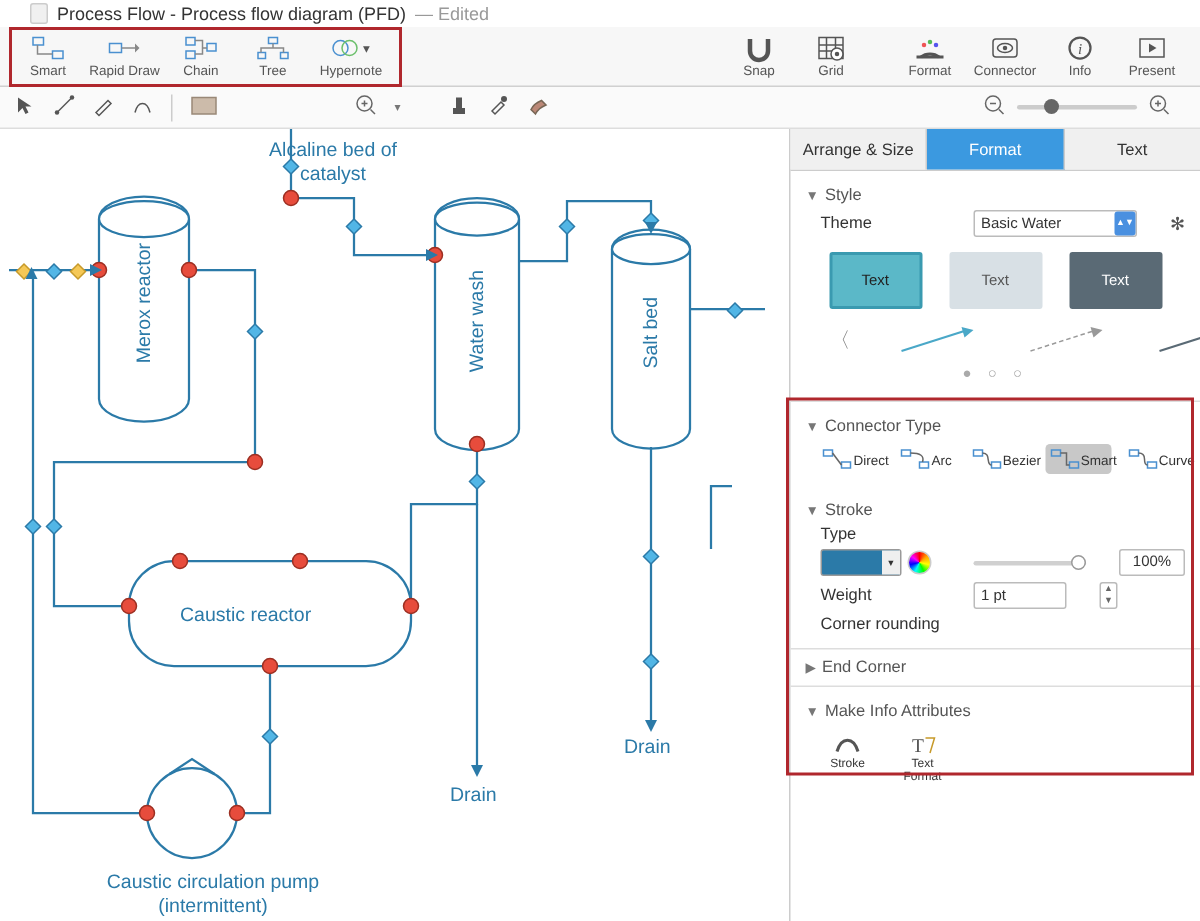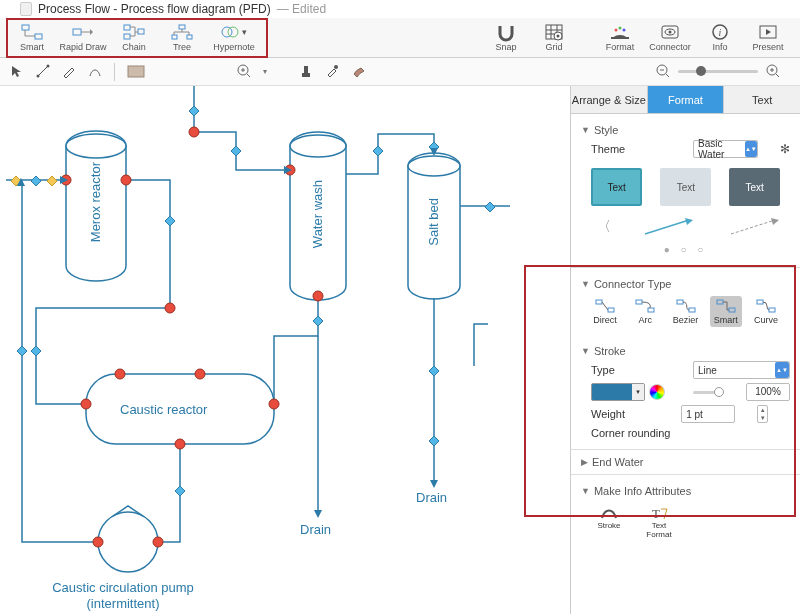--- a/index.html
+++ b/index.html
@@ -16,42 +16,42 @@
 .highlight-box { position: absolute; border: 2px solid #b0272d; pointer-events: none; }
 .hl1 { left: 6px; top: 18px; width: 262px; height: 40px; }
 .hl2 { left: 524px; top: 265px; width: 272px; height: 252px; }
 .right-toolbar { margin-left: auto; display: flex; gap: 18px; align-items: center; }
 .sub-toolbar { height: 28px; display: flex; align-items: center; padding: 0 10px; gap: 12px; border-bottom: 1px solid #ddd; background: #fafafa; }
 .sub-toolbar .sep { width: 1px; height: 18px; background: #ccc; }
 .main { display: flex; height: calc(614px - 18px - 40px - 28px); }
 .canvas { flex: 1; position: relative; background: #fff; overflow: hidden; }
 .canvas-label { position: absolute; color: #2b7aa8; font-size: 13px; text-align: center; line-height: 1.2; }
 .vert-label { writing-mode: vertical-rl; transform: rotate(180deg); }
-.sidebar { width: 230px; border-left: 1px solid #ccc; background: #fff; display: flex; flex-direction: column; }
+.sidebar { width: 274px; border-left: 1px solid #ccc; background: #fff; display: flex; flex-direction: column; }
 .side-tabs { display: flex; height: 28px; border-bottom: 1px solid #ccc; }
 .side-tab { flex: 1; display: flex; align-items: center; justify-content: center; font-size: 11px; cursor: pointer; background: #f0f0f0; border-right: 1px solid #ccc; }
 .side-tab.active { background: #3b99e0; color: #fff; }
 .side-section { padding: 6px 10px; }
 .sec-head { display: flex; align-items: center; gap: 4px; color: #555; font-size: 11px; margin: 4px 0; cursor: pointer; }
 .sec-head .tri { font-size: 9px; color: #777; }
 .row { display: flex; align-items: center; margin: 4px 0; gap: 22px; }
 .row .lbl { width: 90px; font-size: 11px; color: #333; padding-left: 10px; }
 .select { flex: 1; height: 18px; border: 1px solid #bbb; background: #fff; font-size: 10px; padding: 0 4px; display: flex; align-items: center; justify-content: space-between; border-radius: 2px; }
 .select .arr { width: 14px; height: 16px; margin-right:-4px; background: #4a90e0; border-radius: 2px; display: flex; align-items: center; justify-content: center; color: #fff; font-size: 6px; }
 .swatches { display: flex; gap: 18px; padding: 6px 10px; align-items: center; justify-content: center; }
 .swatch { width: 62px; height: 38px; display: flex; align-items: center; justify-content: center; font-size: 10px; border-radius: 2px; }
 .sw1 { background: #5bb8c8; border: 2px solid #3a9ab0; color: #222; }
 .sw2 { background: #d8e0e5; color: #555; }
 .sw3 { background: #5a6a75; color: #fff; }
 .arrows-row { display: flex; gap: 30px; padding: 4px 16px; align-items: center; }
 .arrow-sample { width: 56px; height: 22px; }
 .nav-arr { color: #888; font-size: 14px; cursor: pointer; }
 .dots { text-align: center; color: #aaa; font-size: 10px; letter-spacing: 4px; padding: 2px 0 6px 0;}
 .conn-types { display: flex; gap: 8px; padding: 2px 8px; }
-.conn-item { display: flex; flex-direction: column; align-items: center; width: 44px; cursor: pointer; padding: 2px; border-radius: 3px; }
+.conn-item { display: flex; flex-direction: row; align-items: center; width: 44px; cursor: pointer; padding: 2px; border-radius: 3px; }
 .conn-item.sel { background: #c8c8c8; }
 .conn-item .cico { width: 22px; height: 16px; }
 .conn-item .clbl { font-size: 9px; color: #333; margin-top: 1px; }
 .slider { flex: 1; display: flex; align-items: center; gap: 4px; }
 .slider-track { flex: 1; height: 3px; background: #d0d0d0; border-radius: 2px; position: relative; }
 .slider-thumb { position: absolute; right: 0; top: -4px; width: 10px; height: 10px; background: #fff; border: 1px solid #999; border-radius: 50%; }
 .pct-box { width: 44px; height: 18px; border: 1px solid #bbb; text-align: center; font-size: 10px; line-height: 16px; border-radius: 2px; }
 .color-fill { width: 54px; height: 18px; background: #2b7aa8; border: 1px solid #999; border-radius: 2px; display:flex; align-items:center; justify-content:flex-end; }
 .color-fill .dd { width:12px; background:#efefef; height:100%; display:flex; align-items:center; justify-content:center; font-size:7px;}
 .color-wheel { width: 16px; height: 16px; border-radius: 50%; background: conic-gradient(red,orange,yellow,lime,cyan,blue,magenta,red); border: 1px solid #ccc; }
@@ -320,27 +320,29 @@
 
       <g fill="#2b7aa8">
         <path d="M60 90 l8 4 l-8 4 z"></path>
           <path d="M284 80 l8 4 l-8 4 z"></path>
         <path d="M430 62 l4 8 l4 -8 z"></path>
           <path d="M314 424 l4 8 l4 -8 z"></path>
         <path d="M430 394 l4 8 l4 -8 z"></path>
           <path d="M17 100 l4 -8 l4 8 z"></path>
       </g>
     </svg>
+    <div class="canvas-label" style="left:162px;top:6px;width:120px">Alcaline bed of
+catalyst</div>
     <div class="canvas-label vert-label" style="left:88px;top:76px">Merox reactor</div>
     <div class="canvas-label vert-label" style="left:310px;top:94px">Water wash</div>
     <div class="canvas-label vert-label" style="left:426px;top:112px">Salt bed</div>
     <div class="canvas-label" style="left:120px;top:316px">Caustic reactor</div>
     <div class="canvas-label" style="left:300px;top:436px">Drain</div>
     <div class="canvas-label" style="left:416px;top:404px">Drain</div>
-    <div class="canvas-label" style="left:33px;top:494px;width:180px">Caustic circulation pump
+    <div class="canvas-label" style="left:52px;top:494px;width:180px">Caustic circulation pump
 (intermittent)</div>
   </div>
 
   <div class="sidebar">
     <div class="side-tabs">
       <div class="side-tab">Arrange &amp; Size</div>
       <div class="side-tab active">Format</div>
       <div class="side-tab" style="border-right:none">Text</div>
     </div>
 
@@ -430,24 +432,20 @@
       </div>
     </div>
 
     <div class="side-section">
       <div class="sec-head">
           <span class="tri">▼</span>
           <span>Stroke</span>
         </div>
       <div class="row">
         <span class="lbl">Type</span>
-        <div class="select">
-            <span>Line</span>
-            <span class="arr">▲▼</span>
-          </div>
       </div>
       <div class="row">
         <span class="lbl" style="display:flex;gap:4px;align-items:center;padding-left:10px">
           <span class="color-fill">
               <span class="dd">▾</span>
             </span>
           <span class="color-wheel"></span>
         </span>
         <div class="slider">
             <div class="slider-track">
@@ -466,21 +464,21 @@
         <div style="flex:1"></div>
       </div>
       <div class="row">
         <span class="lbl">Corner rounding</span>
       </div>
     </div>
 
     <div class="side-section" style="border-top:1px solid #ddd;padding-top:2px;padding-bottom:2px">
       <div class="sec-head">
           <span class="tri">▶</span>
-          <span>End Water</span>
+          <span>End Corner</span>
         </div>
     </div>
 
     <div class="side-section" style="border-top:1px solid #ddd">
       <div class="sec-head">
           <span class="tri">▼</span>
           <span>Make Info Attributes</span>
         </div>
       <div class="make-same">
         <div class="ms-item">

